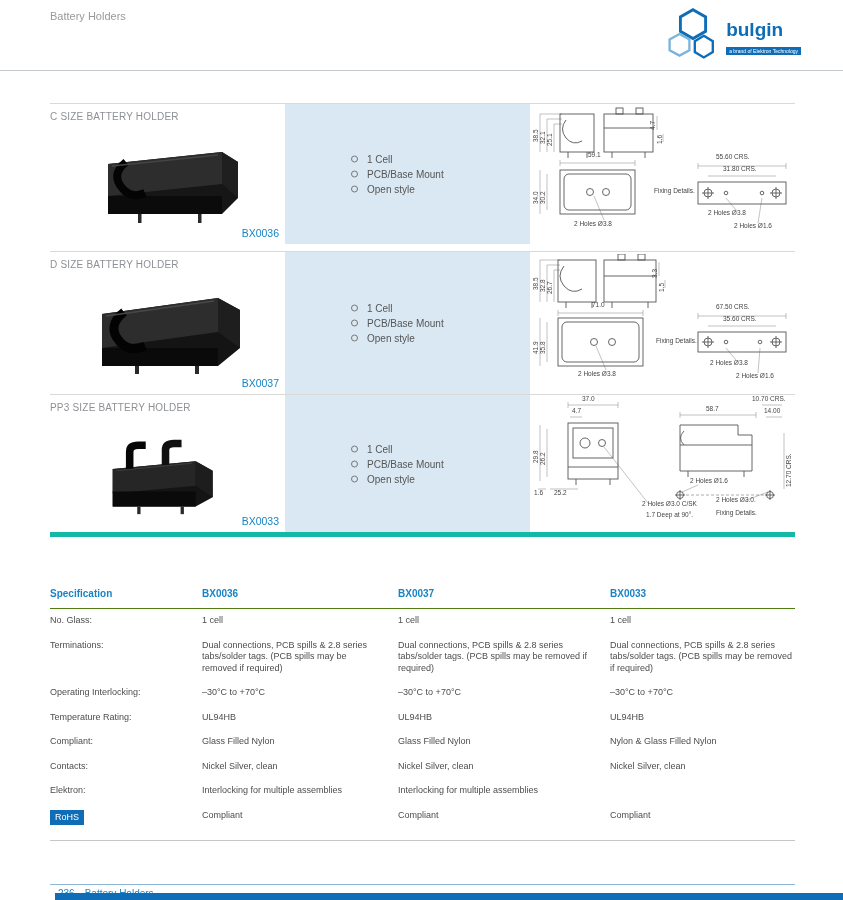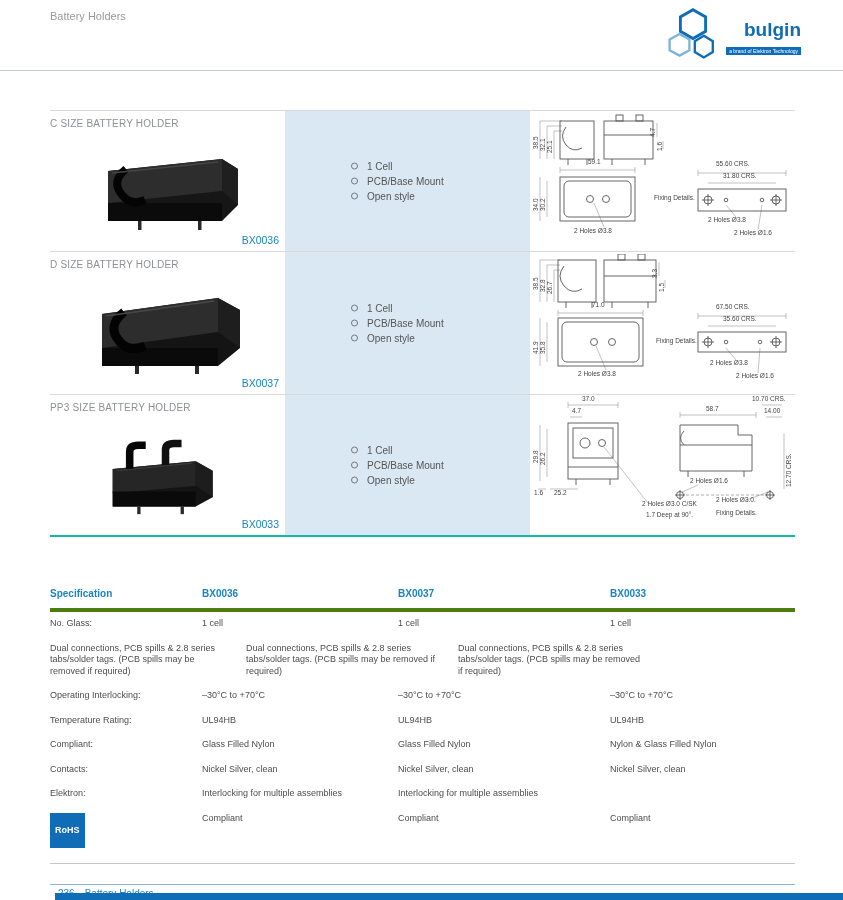--- a/index.html
+++ b/index.html
@@ -2,57 +2,57 @@
 <html><head>
 <meta charset="utf-8">
 <style>
   * { margin:0; padding:0; box-sizing:border-box; }
   body { background:#fff; font-family:"Liberation Sans", sans-serif; }
   .page { position:relative; width:843px; height:900px; background:#fff; overflow:hidden; color:#4d4d4d; }
 
   
   .category { position:absolute; left:50px; top:10px; font-size:11px; color:#97999c; }
   .page-title { position:absolute; left:49px; top:22px; font-size:21px; font-weight:normal; color:#1884c5; }
-  .logo { position:absolute; right:42px; top:6px; display:flex; align-items:flex-start; gap:6px;text-align:right; }
+  .logo { position:absolute; right:42px; top:6px; display:flex; align-items:flex-start; gap:6px; }
   .logo-hex { width:54px; height:56px; }
   .brand { font-size:19px; font-weight:bold; color:#0e6db6; line-height:1; margin-top:14px; }
   .tagline { font-size:5px; color:#fff; background:#0e6db6; padding:1px 3px; margin-top:2px; display:inline-block; white-space:nowrap; }
   .header-rule { position:absolute; left:0; top:70px; width:843px; height:1px; background:#c3c8cc; }
 
   
   .row { position:absolute; left:50px; width:745px; border-top:1px solid #d9d9d9; }
-  .row1 { top:110px; height:141px; }
+  .row1 { top:103px; height:141px; }
   .row2 { top:251px; height:143px; }
-  .row3 { top:394px; height:143px; border-bottom:2px solid #14b8a6; }
+  .row3 { top:394px; height:143px; border-bottom:5px solid #14b8a6; }
   .col-left { position:absolute; left:0; top:0; width:235px; height:100%; }
   .col-mid  { position:absolute; left:235px; top:0; width:245px; height:100%; background:#d9e8f3; }
   .col-draw { position:absolute; left:480px; top:0; width:265px; height:100%; }
   .ptitle { position:absolute; left:0; top:7px; font-size:10px; color:#8d9094; letter-spacing:0.2px; }
   .photo { position:absolute; left:30px; top:22px; width:175px; height:100px; }
   .photo-sm { left:25px; width:165px; }
   .pnum { position:absolute; right:6px; bottom:5px; font-size:10.5px; color:#1884c5; cursor:pointer; }
   .features { position:absolute; top:50%; left:66px; transform:translateY(-50%); list-style:none; }
   .feature { display:flex; align-items:center; gap:9px; margin:4px 0; }
   .fb { width:7px; height:7px; border:1px solid #777; border-radius:50%; flex:0 0 auto; }
   .ft { font-size:10px; color:#555; }
   .tech-svg { position:absolute; left:0; top:2px; width:265px; height:138px; }
   .dim { position:absolute; font-size:6.5px; color:#444; white-space:nowrap; line-height:1; }
   .dim.rot { transform:rotate(-90deg); transform-origin:left top; }
 
   
   .spec { position:absolute; left:50px; top:588px; width:745px; border-bottom:1px solid #c7c7c7; padding-bottom:8px; }
-  .spec-head { display:flex; padding-bottom:8px; border-bottom:4px solid #4d7c0f; }
+  .spec-head { display:flex; padding-bottom:8px; border-bottom:1px solid #4d7c0f; }
   .sc { padding-right:14px; font-size:9px; line-height:11.5px; color:#4d4d4d; }
   .sl { width:152px; }
   .c1 { width:196px; }
   .c2 { width:212px; }
   .c3 { width:185px; padding-right:0; }
   .head { font-size:10px; font-weight:bold; color:#1884c5; }
   .srow { display:flex; padding:6.5px 0; }
-  .badge { display:inline-block; background:#0e6db6; color:#fff; font-weight:bold; font-size:9px; padding:12px 5px; }
+  .badge { display:inline-block; background:#0e6db6; color:#fff; font-weight:normal; font-size:9px; padding:2px 5px; }
 
   
   .footer-rule { position:absolute; left:50px; top:884px; width:745px; height:1px; background:#8fb8d8; }
   .footer-text { position:absolute; left:58px; top:888px; font-size:10px; color:#1884c5; }
   .footer-text .gap { margin-left:10px; }
   .bottom-bar { position:absolute; left:55px; bottom:0; width:788px; height:7px; background:#0e6db6; }
 </style>
 </head>
 <body>
 
@@ -368,20 +368,21 @@
       <div class="sc c2 head">BX0037</div>
       <div class="sc c3 head">BX0033</div>
     </div>
     <div class="srow">
       <div class="sc sl">No. Glass:</div>
       <div class="sc c1">1 cell</div>
       <div class="sc c2">1 cell</div>
       <div class="sc c3">1 cell</div>
     </div>
     <div class="srow">
+      <div class="sc sl">Terminations:</div>
       <div class="sc c1">Dual connections, PCB spills &amp; 2.8 series tabs/solder tags. (PCB spills may be removed if required)</div>
       <div class="sc c2">Dual connections, PCB spills &amp; 2.8 series tabs/solder tags. (PCB spills may be removed if required)</div>
       <div class="sc c3">Dual connections, PCB spills &amp; 2.8 series tabs/solder tags. (PCB spills may be removed if required)</div>
     </div>
     <div class="srow">
       <div class="sc sl">Operating Interlocking:</div>
       <div class="sc c1">–30°C to +70°C</div>
       <div class="sc c2">–30°C to +70°C</div>
       <div class="sc c3">–30°C to +70°C</div>
     </div>

